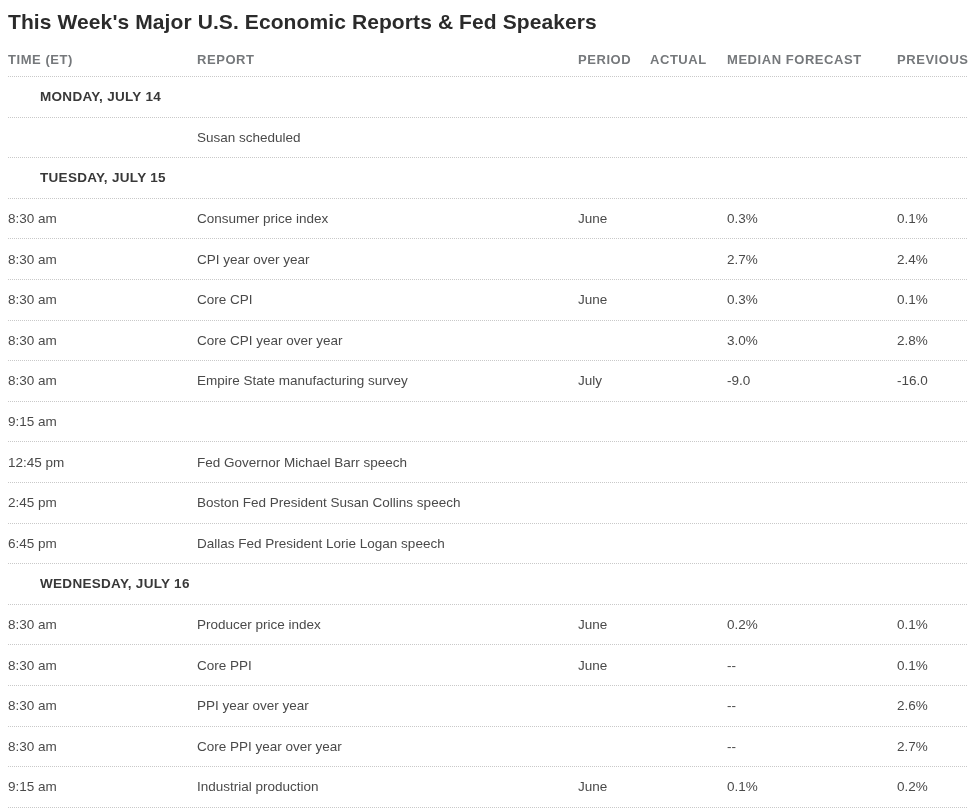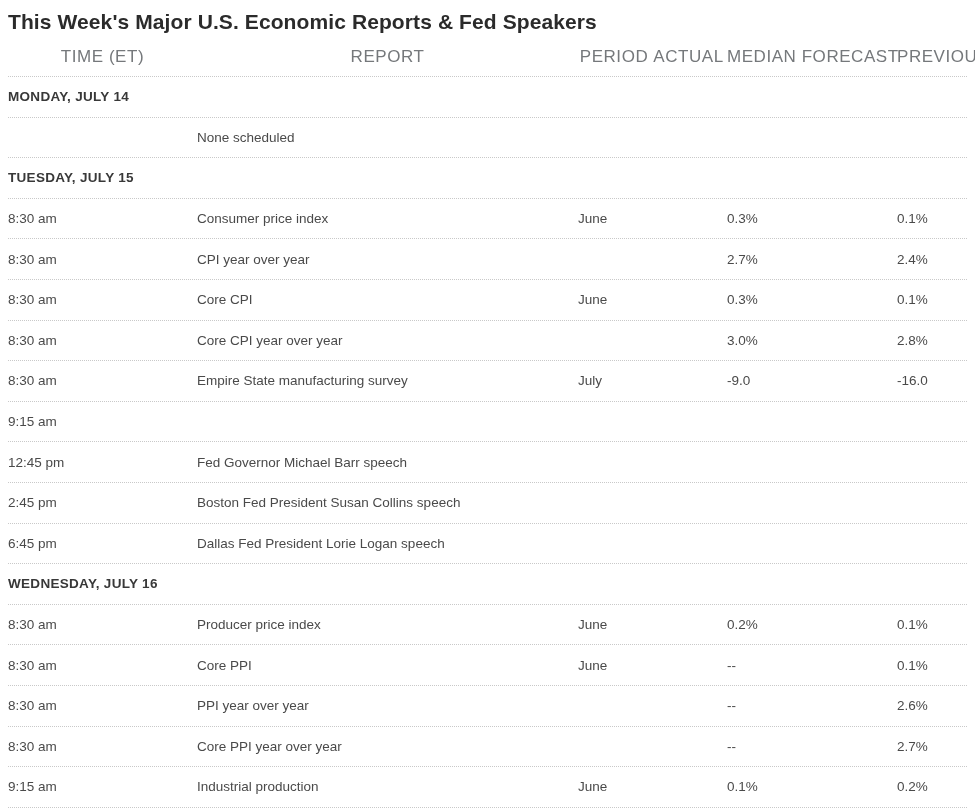--- a/index.html
+++ b/index.html
@@ -33,43 +33,43 @@
     grid-template-columns: 189px 381px 72px 77px 170px 1fr;
   }
   .header-row {
     height: 41px;
     box-sizing: border-box;
     align-items: end;
     padding-bottom: 9px;
     border-bottom: 1px dotted #c9c9c9;
   }
   .col-header {
-    font-size: 17px;
-    font-weight: 400;
+    font-size: 13px;
+    font-weight: 700;
     color: #75787b;
     letter-spacing: 0.55px;
     white-space: nowrap;
-    text-align: center;
   }
   .row {
     height: 40.6px;
     box-sizing: border-box;
     border-bottom: 1px dotted #c9c9c9;
     align-items: center;
   }
   .section-row {
     display: flex;
     align-items: center;
   }
   .section-label {
     font-size: 13.5px;
     font-weight: 700;
     color: #383838;
     letter-spacing: 0.3px;
     white-space: nowrap;
+    margin-left: 32px;
   }
   .data-row .cell {
     font-size: 13.5px;
     color: #4a4a4a;
     white-space: nowrap;
     overflow: hidden;
   }
 </style>
 </head>
 <body>
@@ -85,21 +85,21 @@
     <div class="col-header">MEDIAN FORECAST</div>
     <div class="col-header">PREVIOUS</div>
   </div>
 
   <div>
       <div class="row section-row">
         <div class="section-label">MONDAY, JULY 14</div>
       </div>
       <div class="grid row data-row">
         <div class="cell col-time"></div>
-        <div class="cell col-report">None scheduled</div>
+        <div class="cell col-report">Susan scheduled</div>
         <div class="cell col-period"></div>
         <div class="cell col-actual"></div>
         <div class="cell col-median-forecast"></div>
         <div class="cell col-previous"></div>
       </div>
       <div class="row section-row">
         <div class="section-label">TUESDAY, JULY 15</div>
       </div>
       <div class="grid row data-row">
         <div class="cell col-time">8:30 am</div>

